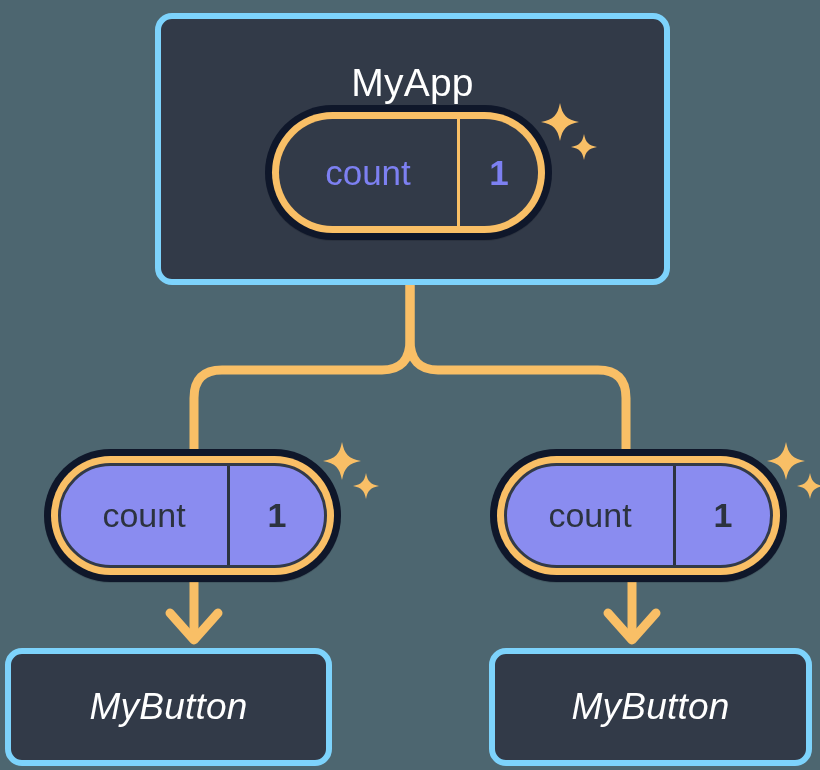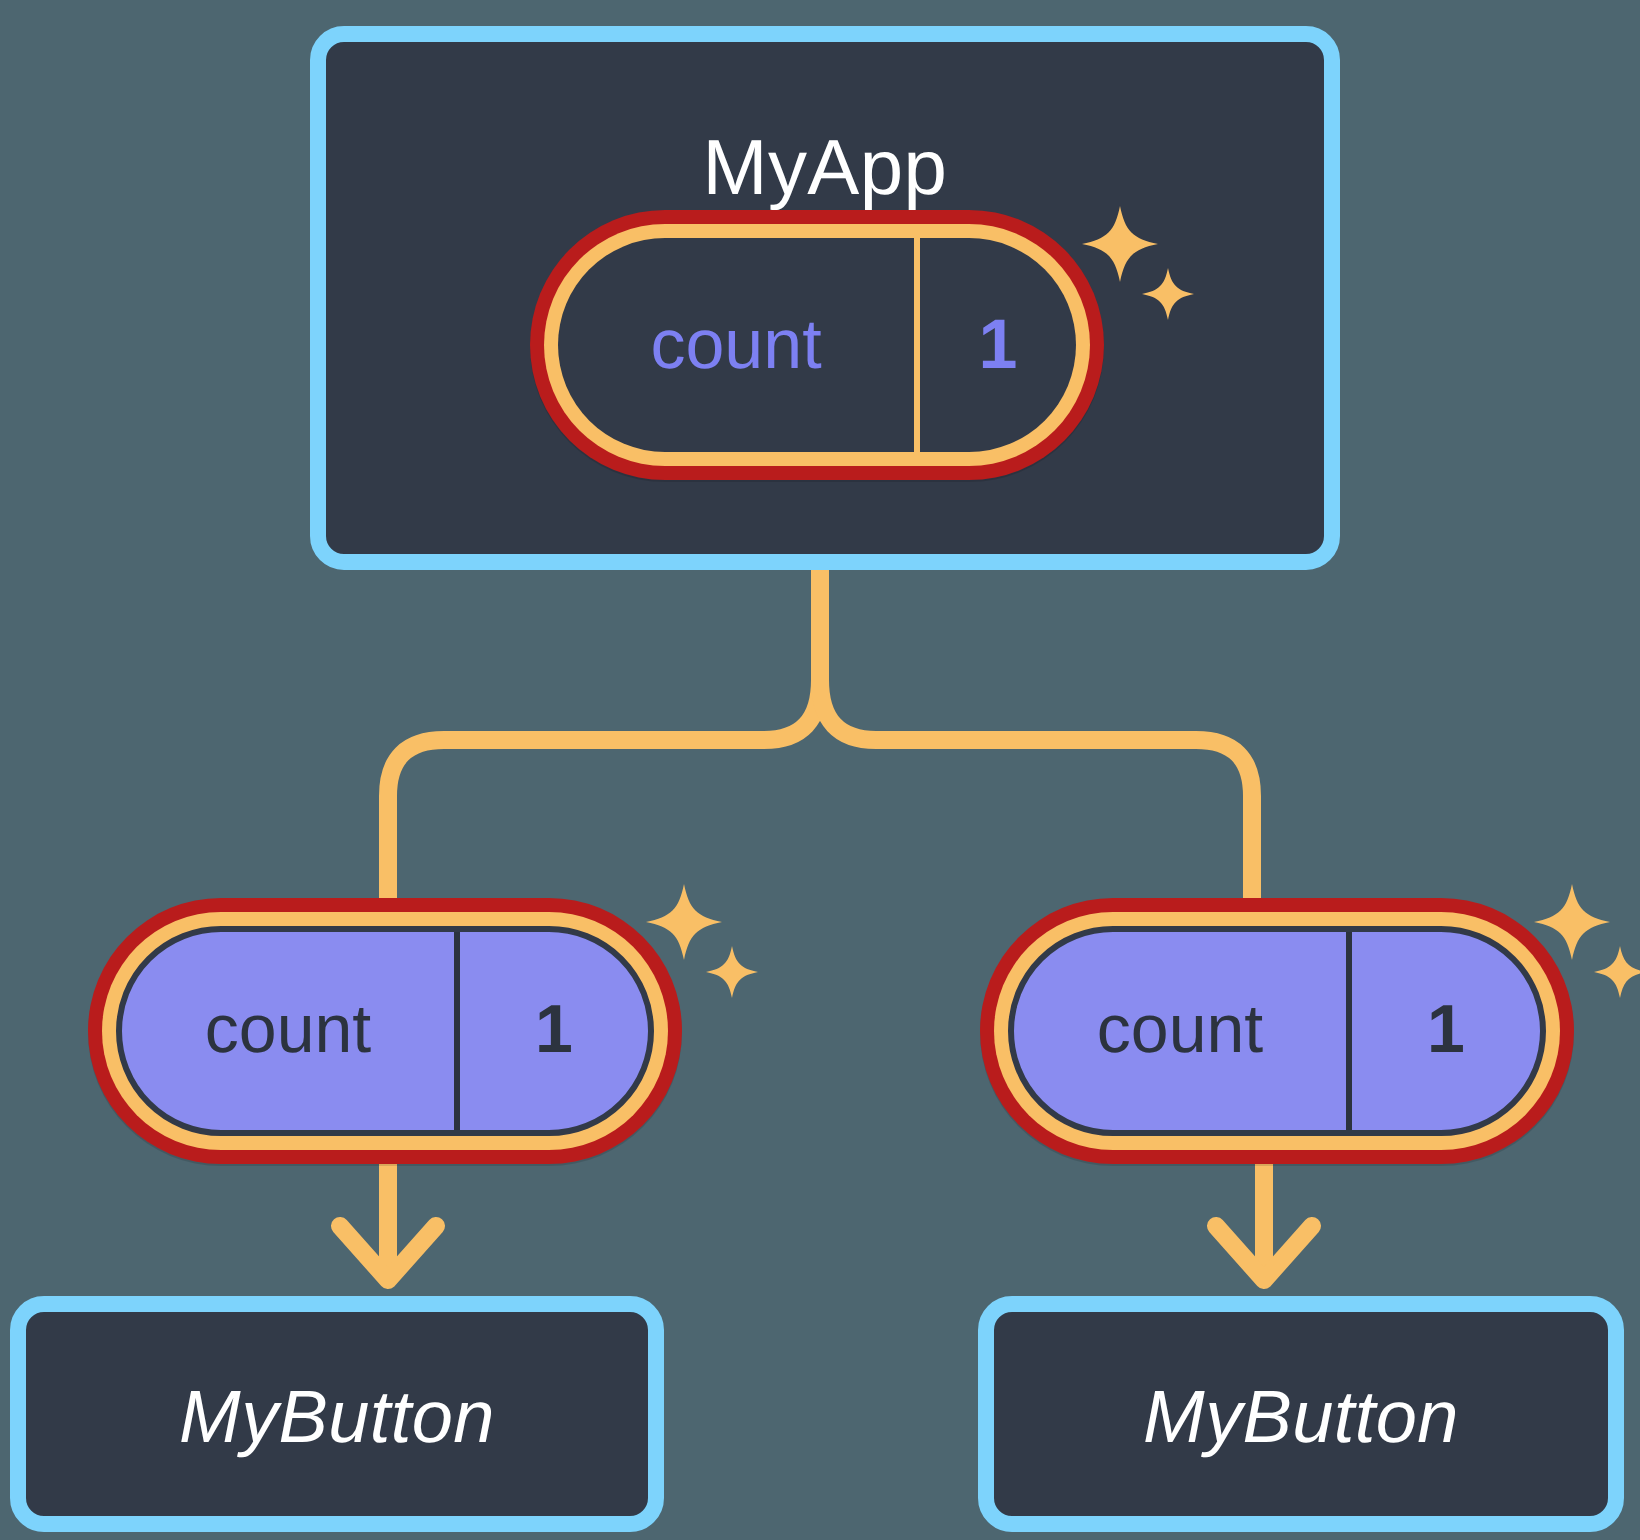--- a/index.html
+++ b/index.html
@@ -24,21 +24,21 @@
     position: absolute;
     left: 0; top: 0;
     width: 820px; height: 770px;
     pointer-events: none;
   }
 
   
   .card {
     position: absolute;
     background: #323a48;
-    border: 8px solid #7dd3fc;
+    border: 6px solid #7dd3fc;
     border-radius: 17px;
     box-sizing: border-box;
   }
   .card-title {
     position: absolute;
     left: 0; right: 0;
     text-align: center;
     color: #ffffff;
     font-size: 38px;
     font-weight: 400;
@@ -51,21 +51,21 @@
 
   #card-button-left  { left: 5px;   top: 648px; width: 327px; height: 118px; }
   #card-button-right { left: 489px; top: 648px; width: 323px; height: 118px; }
   .btn-card .card-title { top: 32px; font-size: 37px; font-style: italic; }
 
   
   .pill {
     position: absolute;
     box-sizing: border-box;
     border-radius: 999px;
-    background: #b91c1c;           
+    background: #0f172a;           
     padding: 7px;
     filter: drop-shadow(0 1px 0 rgba(0,0,0,0.12));
   }
   .pill-ring {
     box-sizing: border-box;
     width: 100%; height: 100%;
     border-radius: 999px;
     background: #f9bf66;           
     padding: 7px;
   }

